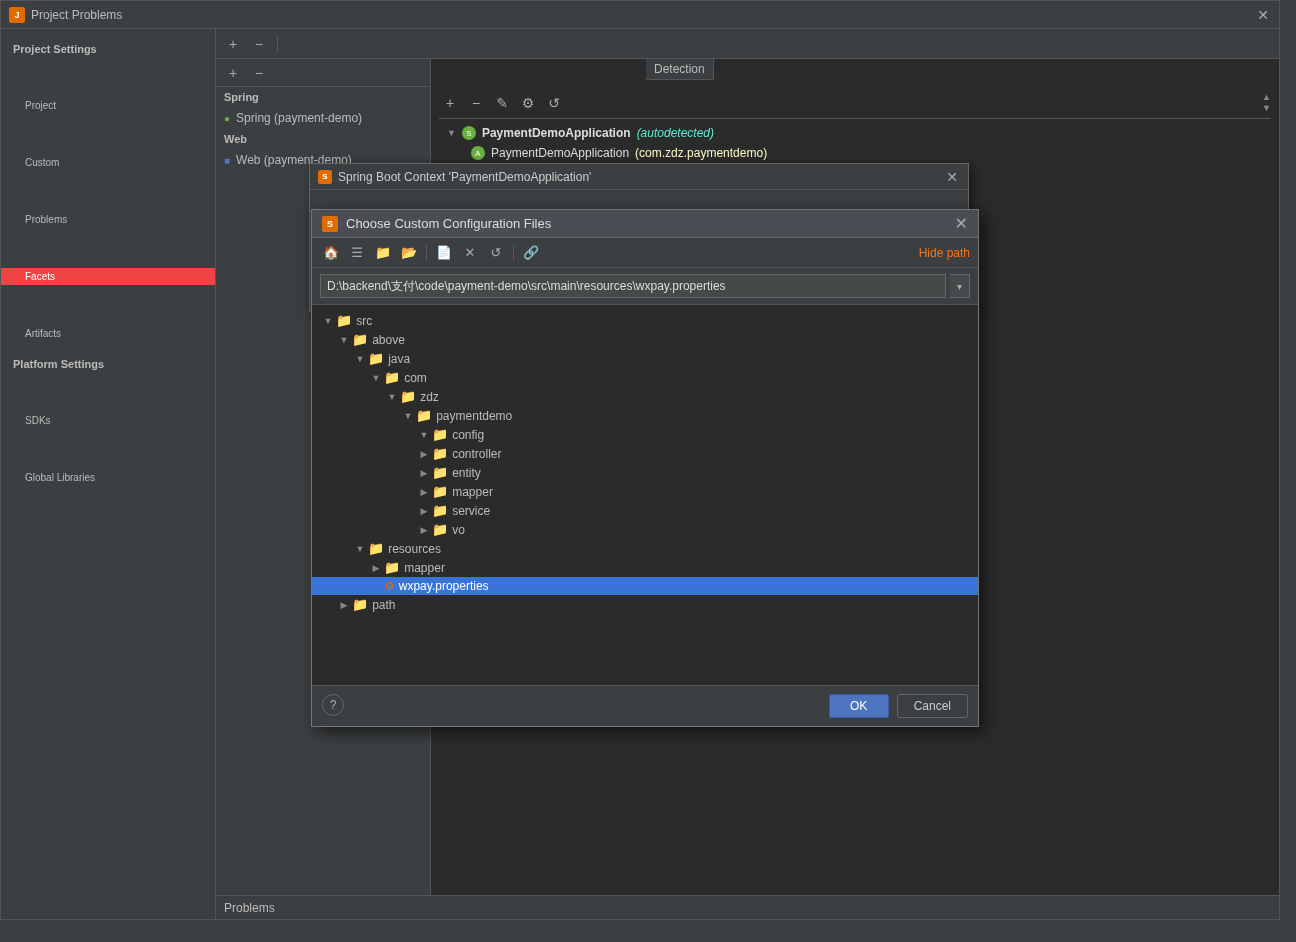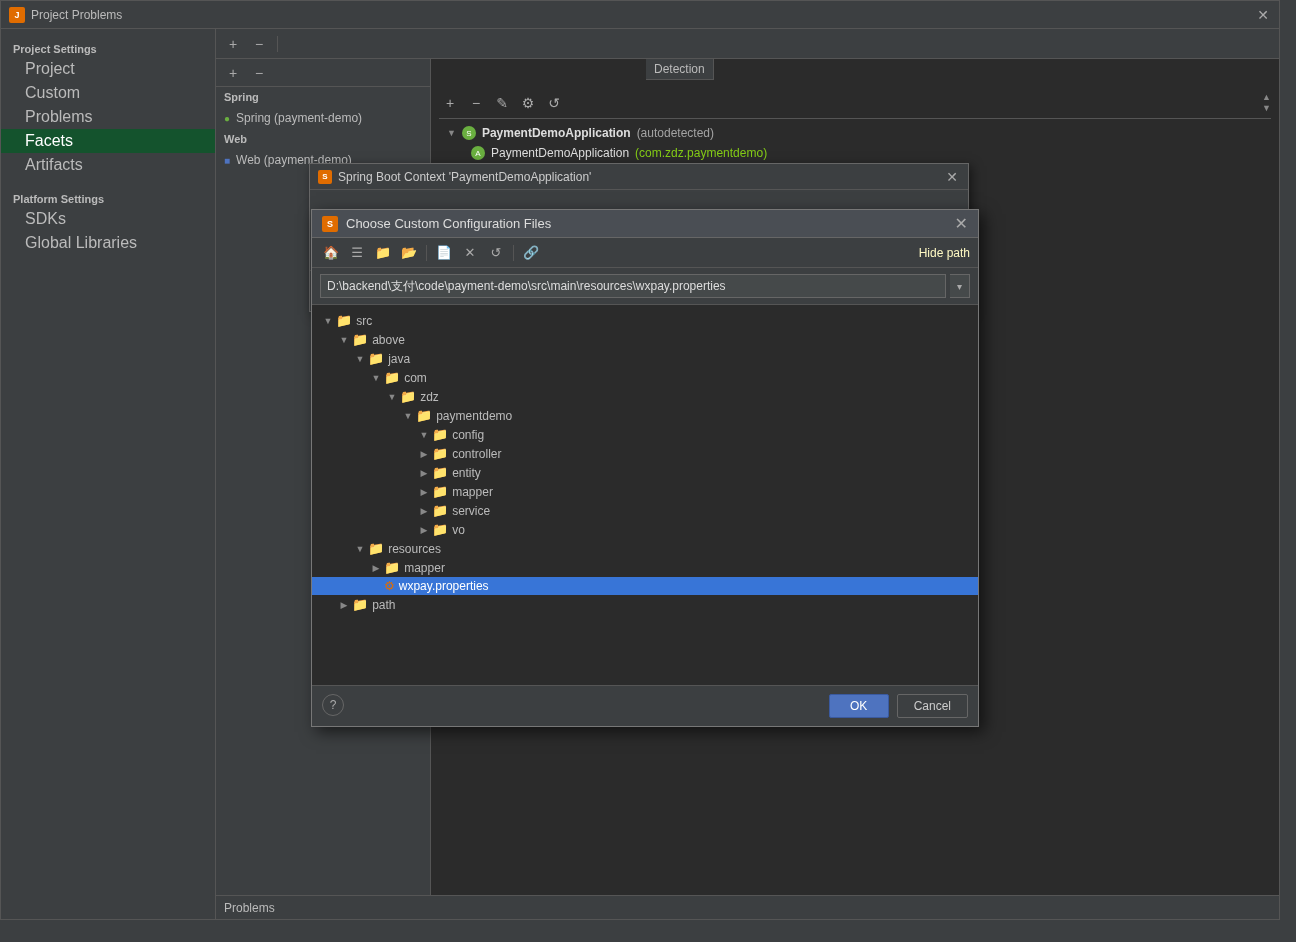--- a/index.html
+++ b/index.html
@@ -56,24 +56,25 @@
     .sidebar-section-title {
       color: #bbb;
       font-size: 11px;
       padding: 6px 12px 2px 12px;
       font-weight: bold;
     }
     .sidebar-item {
       padding: 3px 12px 3px 24px;
       color: #bbb;
       cursor: pointer;
-      font-size: 16px;
+      font-size: 10px;
+      margin-top: 40px;
     }
     .sidebar-item.active {
-      background: #14532d;
+      background: #ef4444;
       color: white;
     }
     .sidebar-section-title.platform { margin-top: 10px; }
 
     
     .main-content {
       flex: 1;
       background: #3c3f41;
       display: flex;
       flex-direction: column;
@@ -219,21 +220,21 @@
     }
     .file-toolbar-btn {
       width: 22px; height: 22px;
       display: flex; align-items: center; justify-content: center;
       cursor: pointer; color: #aaa; font-size: 13px;
       border-radius: 2px;
     }
     .file-toolbar-sep { width: 1px; height: 16px; background: #555; margin: 0 2px; }
     .file-toolbar-spacer { flex: 1; }
     .hide-path-btn {
-      color: #fef9c3;
+      color: #f97316;
       cursor: pointer;
       font-size: 12px;
     }
 
     
     .path-row {
       padding: 6px 8px;
       display: flex;
       align-items: center;
       gap: 4px;
@@ -478,26 +479,26 @@
               <div style="margin-left:auto; display:flex; flex-direction:column; gap:1px;">
                 <div style="color:#888; font-size:9px; cursor:pointer;">▲</div>
                 <div style="color:#888; font-size:9px; cursor:pointer;">▼</div>
               </div>
             </div>
 
             <div class="run-item">
               <span style="color:#888; font-size:9px;">▼</span>
               <span class="spring-icon">S</span>
               <span style="font-weight:bold; color:#ddd;">PaymentDemoApplication</span>
-              <span style="color:#a3a3a3; ">(autodetected)</span>
+              <span style="color:#5eead4; font-style:italic;">(autodetected)</span>
             </div>
             <div class="run-item" style="padding-left:32px;">
               <span class="app-icon">A</span>
               <span style="color:#ddd;">PaymentDemoApplication</span>
-              <span style="color:#84cc16;">(com.zdz.paymentdemo)</span>
+              <span style="color:#fef9c3;">(com.zdz.paymentdemo)</span>
             </div>
             <div class="run-item" style="padding-left:32px;">
               <span style="color:#888; font-size:9px;">▼</span>
               <span class="config-files-icon">C</span>
               <span style="color:#ddd;">Configuration Files</span>
             </div>
             <div class="run-item" style="padding-left:56px;">
               <span style="color:#6aaf40; font-size:10px;">⚙</span>
               <span style="color:#ddd;">application.yml</span>
               <span style="color:#888;">(payment-demo/src/main/resources/application.yml)</span>

